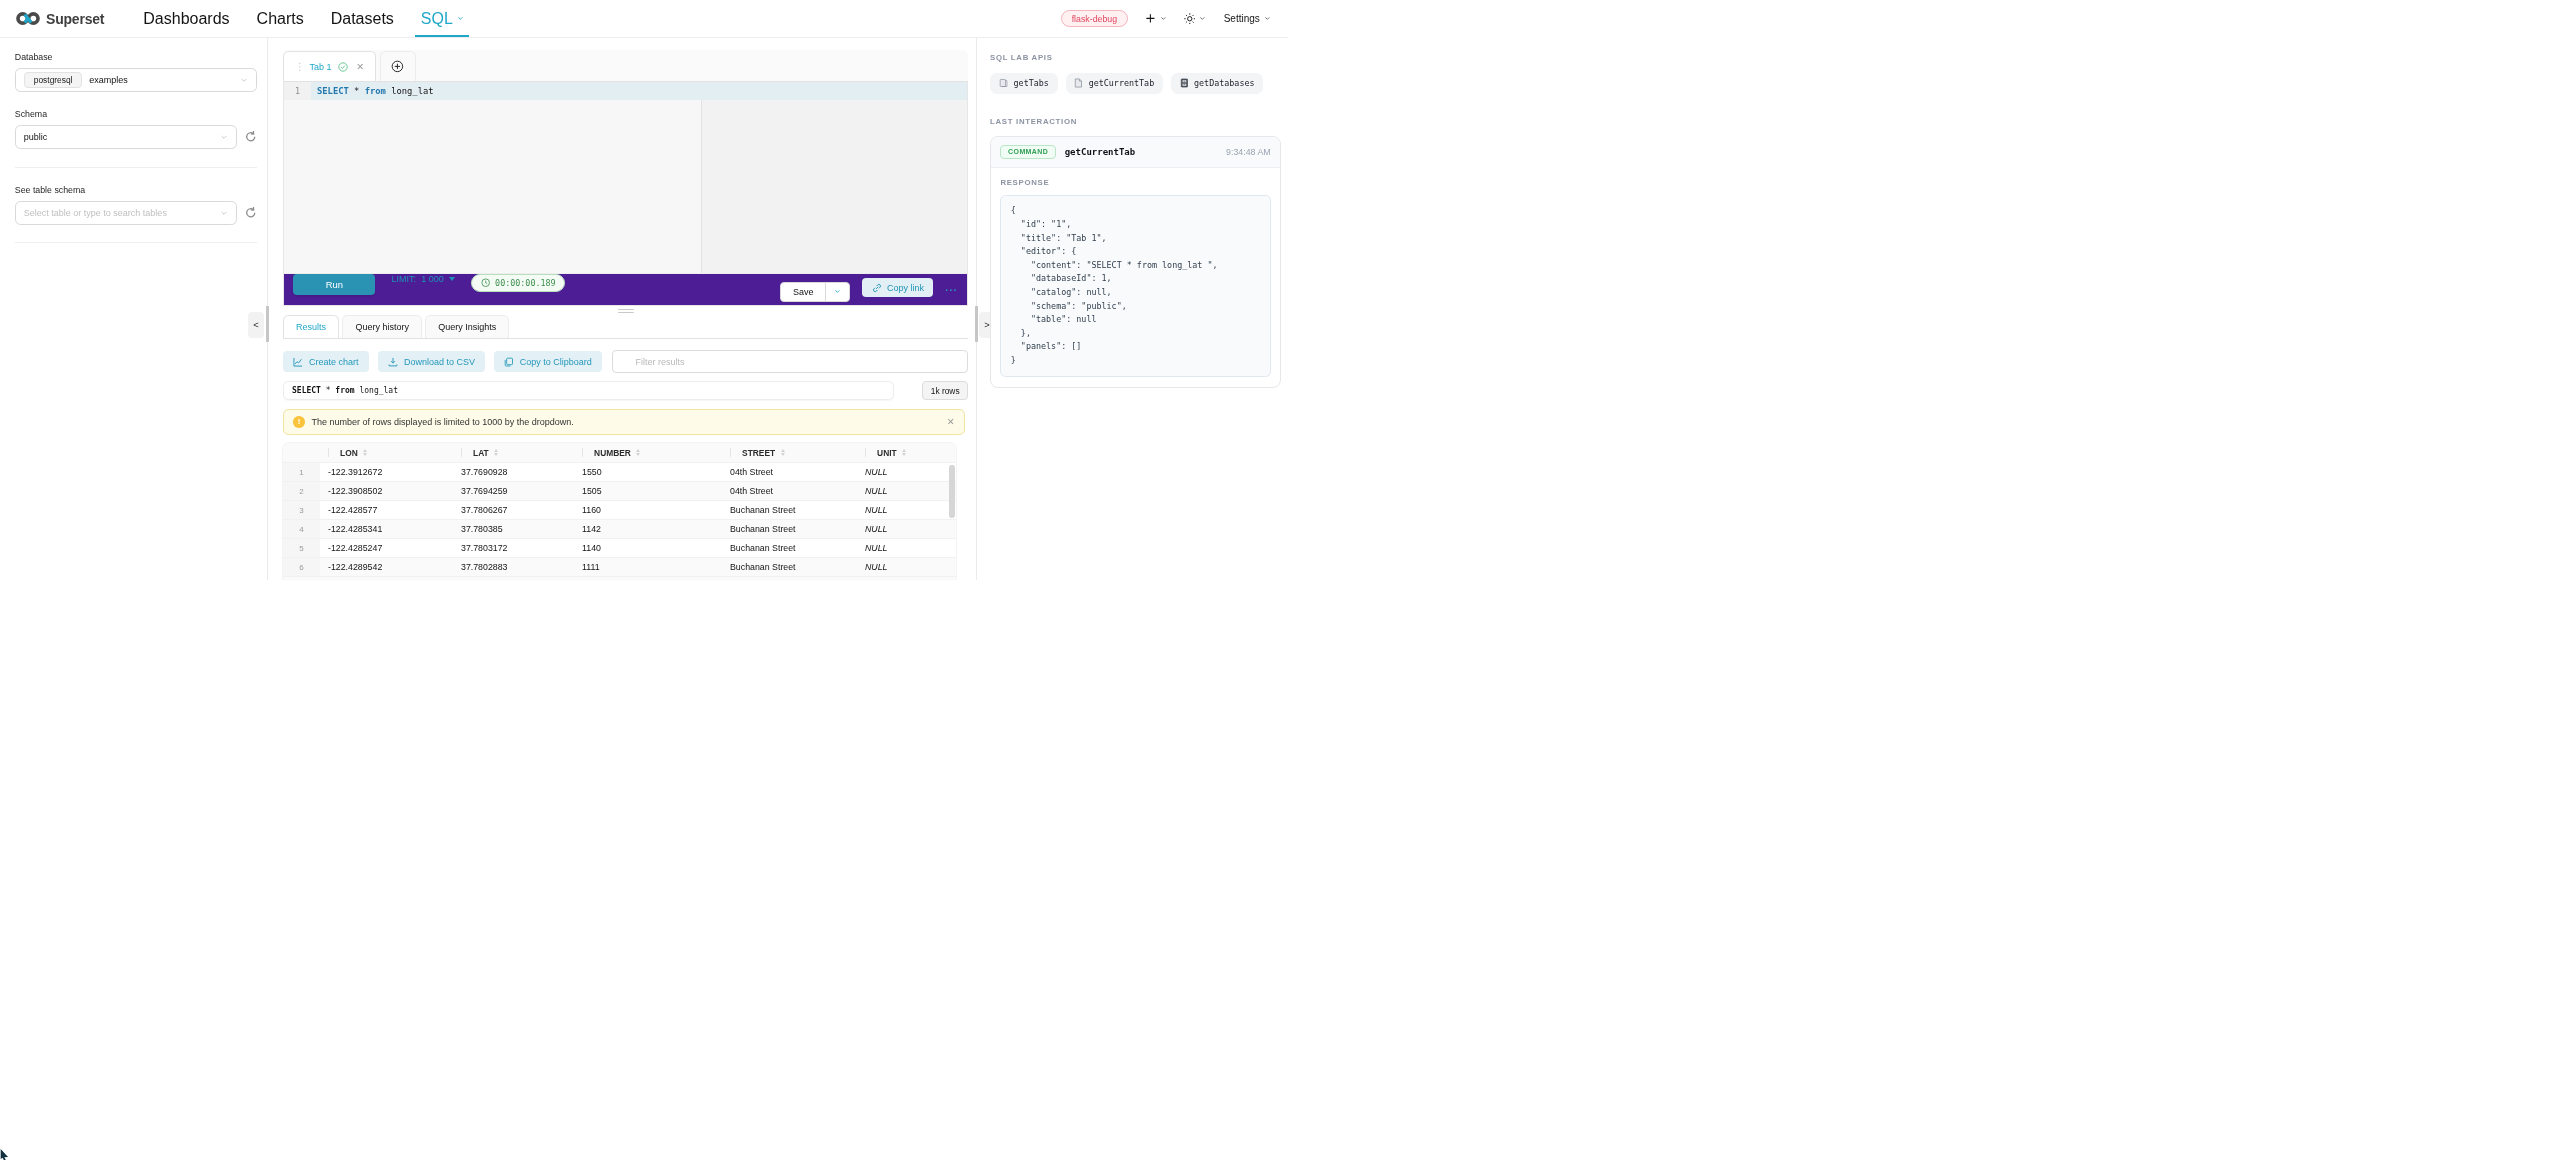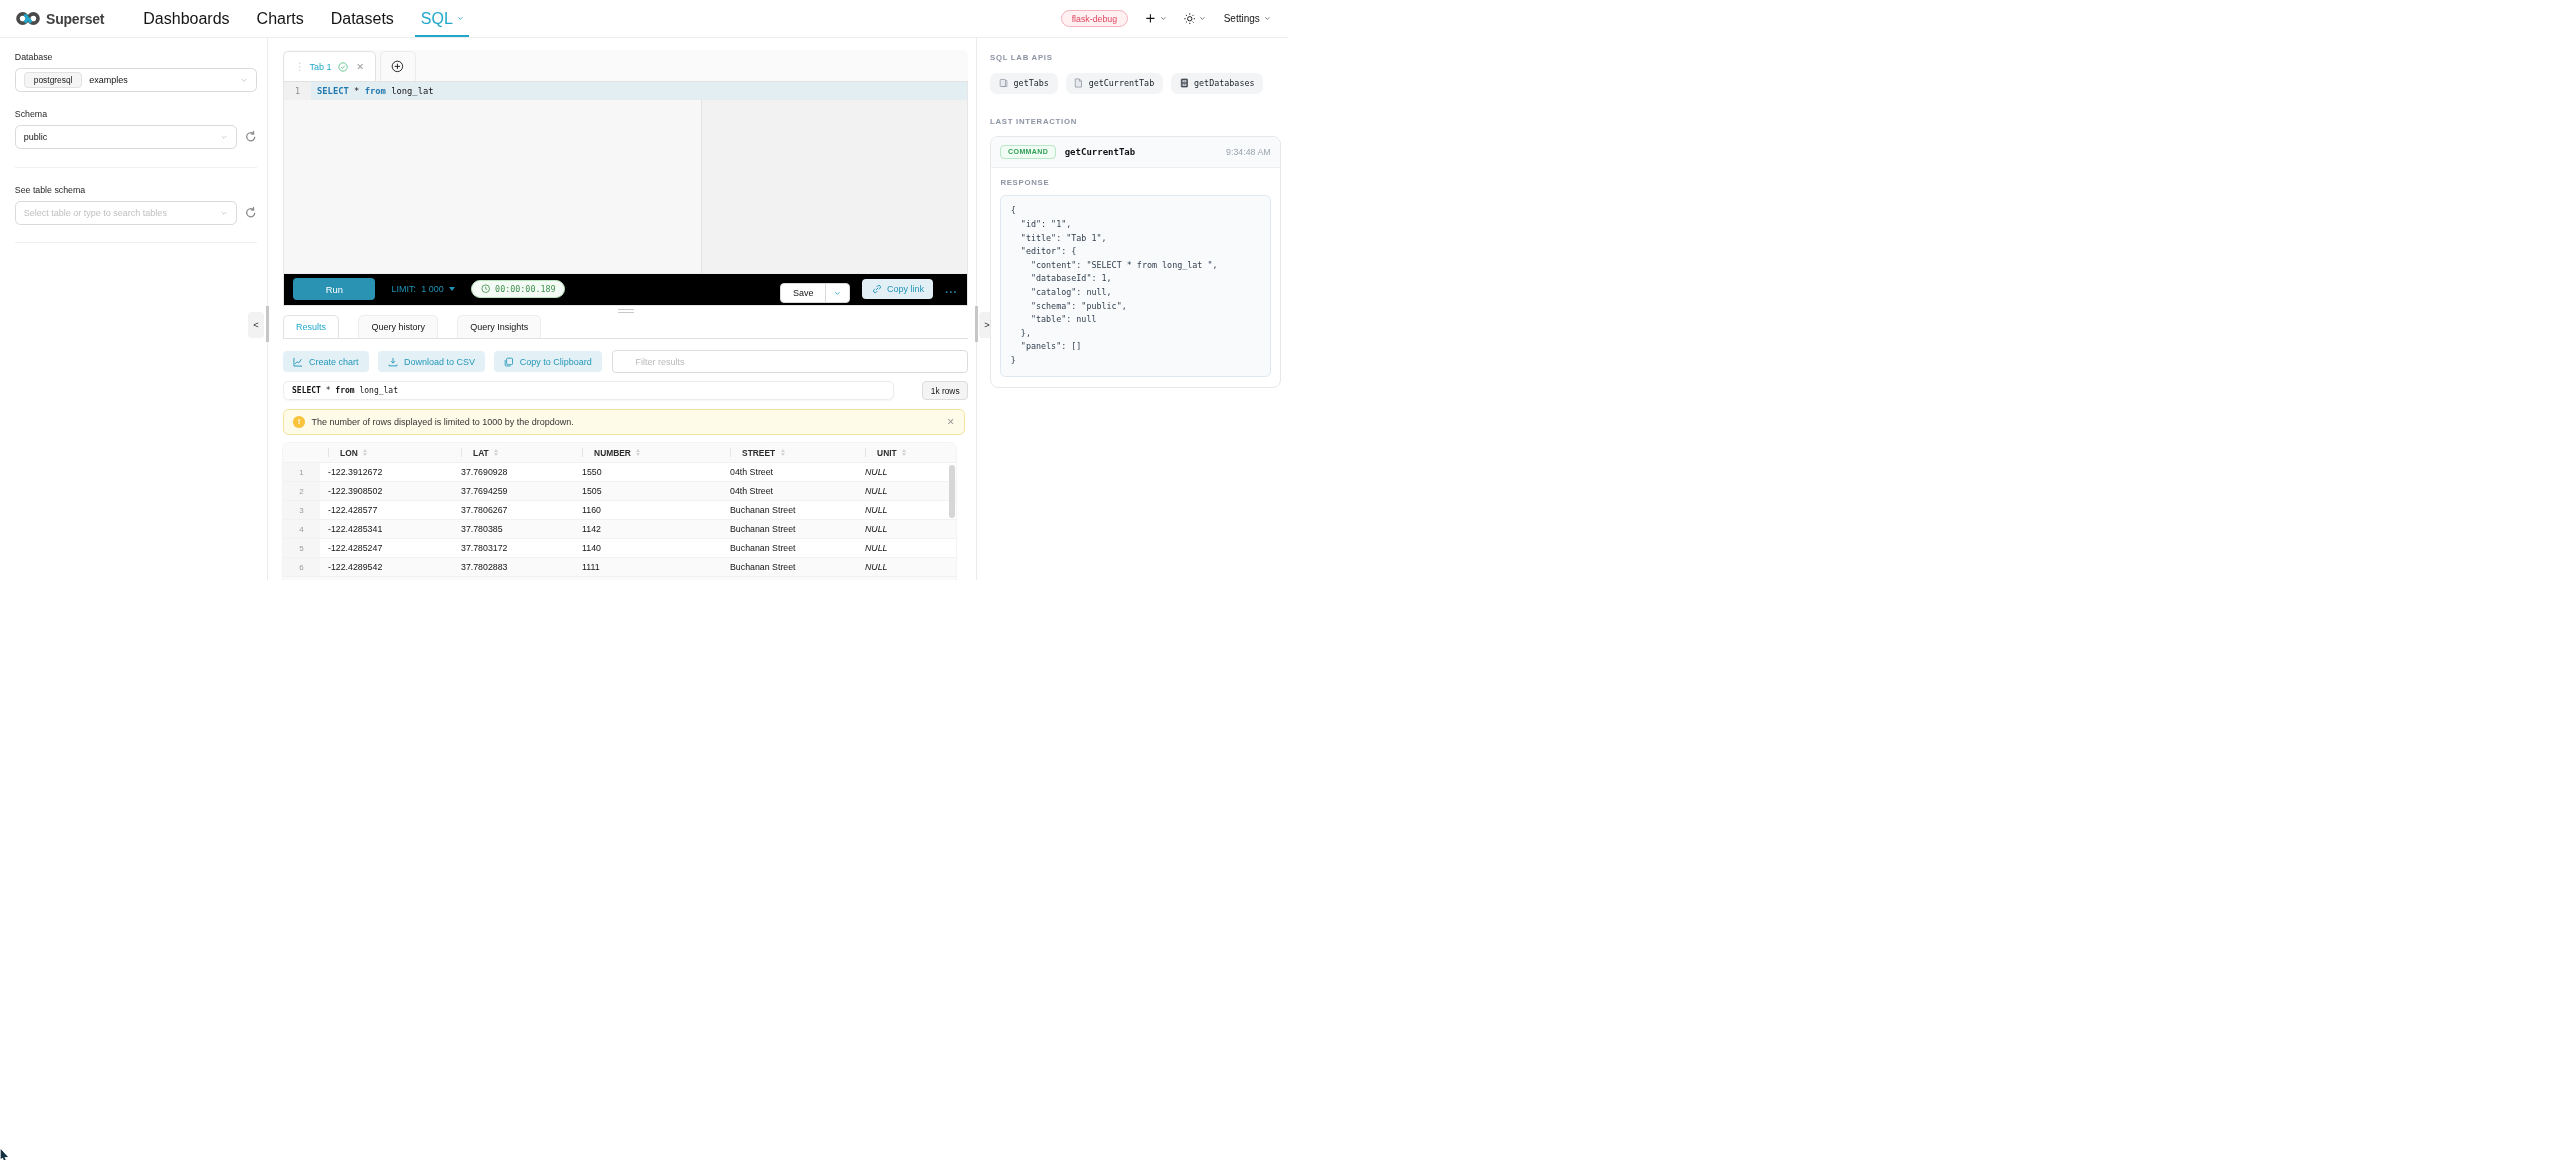--- a/index.html
+++ b/index.html
@@ -47,35 +47,35 @@
   .addtab{height:30px; width:36px; display:flex; align-items:center; justify-content:center; background:#fafafa; border:0.7px solid #ececec; border-bottom:none; border-radius:5.4px 5.4px 0 0; margin-left:4px; cursor:pointer; position:relative; top:0.7px;}
   .editor-card{border:0.7px solid #e6e6e6; border-top:none; background:#f7f7f7;}
   .editor{position:relative; height:191px; font-family:"DejaVu Sans Mono","Liberation Mono",monospace; font-size:8.8px; overflow:hidden;}
   .print-margin{position:absolute; left:417px; top:0; bottom:0; width:0.7px; background:#e3e3e3;}
   .editor-right-shade{position:absolute; left:418px; top:0; bottom:0; right:0; background:#f2f2f2;}
   .code-line{position:relative; display:flex; height:18px; line-height:18px; z-index:2;}
   .gutter{width:27px; text-align:center; color:#8d8d8d; background:#f1f1f1; font-size:8.4px;}
   .line-content{flex:1; background:#e3eef3; padding-left:6px; white-space:pre; cursor:text;}
   .kw{color:#2379ae; font-weight:bold;}
   
-  .toolbar{height:32px; background:#000000; border-top:0.7px solid #ededed; display:flex; align-items:center; padding:0 9.4px; gap:16px;}
+  .toolbar{height:32px; background:#4c1d95; border-top:0.7px solid #ededed; display:flex; align-items:flex-start; padding:0 9.4px; gap:16px;}
   .run-btn{width:82px; height:21.6px; background:var(--teal-dark); color:#fff; font-size:9.4px; border:none; border-radius:4px; cursor:pointer; box-shadow:0 1.3px 2px rgba(0,0,0,0.08);}
   .limit{display:flex; align-items:center; gap:5.4px; color:#1e93b5; font-size:9px; cursor:pointer;}
   .limit .tri{width:0;height:0;border-left:3.4px solid transparent;border-right:3.4px solid transparent;border-top:4.7px solid #1e93b5;}
   .timer{display:flex; align-items:center; gap:4.7px; border:0.7px solid #b9e0bd; background:#f4fbf5; color:#3f8f4f; border-radius:10px; padding:3.4px 8.8px; font-family:"DejaVu Sans Mono",monospace; font-size:8.4px;}
   .toolbar-right{margin-left:auto; display:flex; align-items:center; gap:12px;}
   .save-split{display:flex; border:0.7px solid #d9d9d9; border-radius:4px; overflow:hidden; background:#fff;margin-top:8px;}
   .save-main{padding:4px 12px; font-size:9px; cursor:pointer;}
   .save-caret{padding:4px 8px; border-left:0.7px solid #d9d9d9; color:var(--teal); display:flex; align-items:center; cursor:pointer;}
   .copylink{display:flex; align-items:center; gap:5.4px; background:#e2eff4; color:#2295b7; border-radius:4px; padding:4.7px 9.4px; font-size:9px; cursor:pointer;}
   .more-dots{color:#2295b7; font-size:10px; letter-spacing:1.3px; font-weight:bold; cursor:pointer;}
   .split-grip{display:flex; flex-direction:column; gap:2px; align-items:center; margin:3.4px auto 1.3px; width:17.5px; cursor:row-resize;}
   .split-grip span{display:block; width:16px; height:1.3px; background:#c9c9c9; border-radius:0.7px;}
   
-  .rtabs{display:flex; align-items:flex-end; height:24px; border-bottom:0.7px solid #e2e2e2; margin-top:1.3px;gap:16px;}
+  .rtabs{display:flex; align-items:flex-end; height:24px; border-bottom:0.7px solid #e2e2e2; margin-top:1.3px;}
   .rtab{height:23px; display:flex; align-items:center; padding:0 12px; font-size:9px; background:#fafafa; border:0.7px solid #ececec; border-bottom:none; border-radius:5.4px 5.4px 0 0; margin-right:3.4px; cursor:pointer; position:relative; top:0.7px; color:#141414;}
   .rtab.active{background:#fff; color:var(--teal); border-color:#e2e2e2;}
   .actions{display:flex; align-items:center; gap:9.4px; margin-top:11.5px;}
   .action-btn{display:flex; align-items:center; gap:6px; background:#e3f0f5; color:#2598ba; border:none; border-radius:4px; padding:5.4px 10px; font-size:9px; cursor:pointer;}
   .filter-input{flex:1; max-width:395px; margin-left:1.3px; height:23px; border:0.7px solid #dcdcdc; border-radius:4px; padding:0 22px; font-size:9px; color:#141414; outline:none;}
   .filter-input::placeholder{color:#b9b9b9;}
   .qpreview-row{display:flex; align-items:center; margin-top:8px;}
   .qpreview{width:611px; border:0.7px solid #ececec; border-radius:5.4px; box-shadow:0 0.7px 1.3px rgba(0,0,0,0.04); padding:4px 8px; font-family:"DejaVu Sans Mono",monospace; font-size:8px; white-space:pre;}
   .qpreview .kw2{font-weight:bold;}
   .rows-badge{margin-left:auto; background:#f4f4f4; border:0.7px solid #dcdcdc; border-radius:4px; padding:3.4px 7.4px; font-size:8.4px;}

